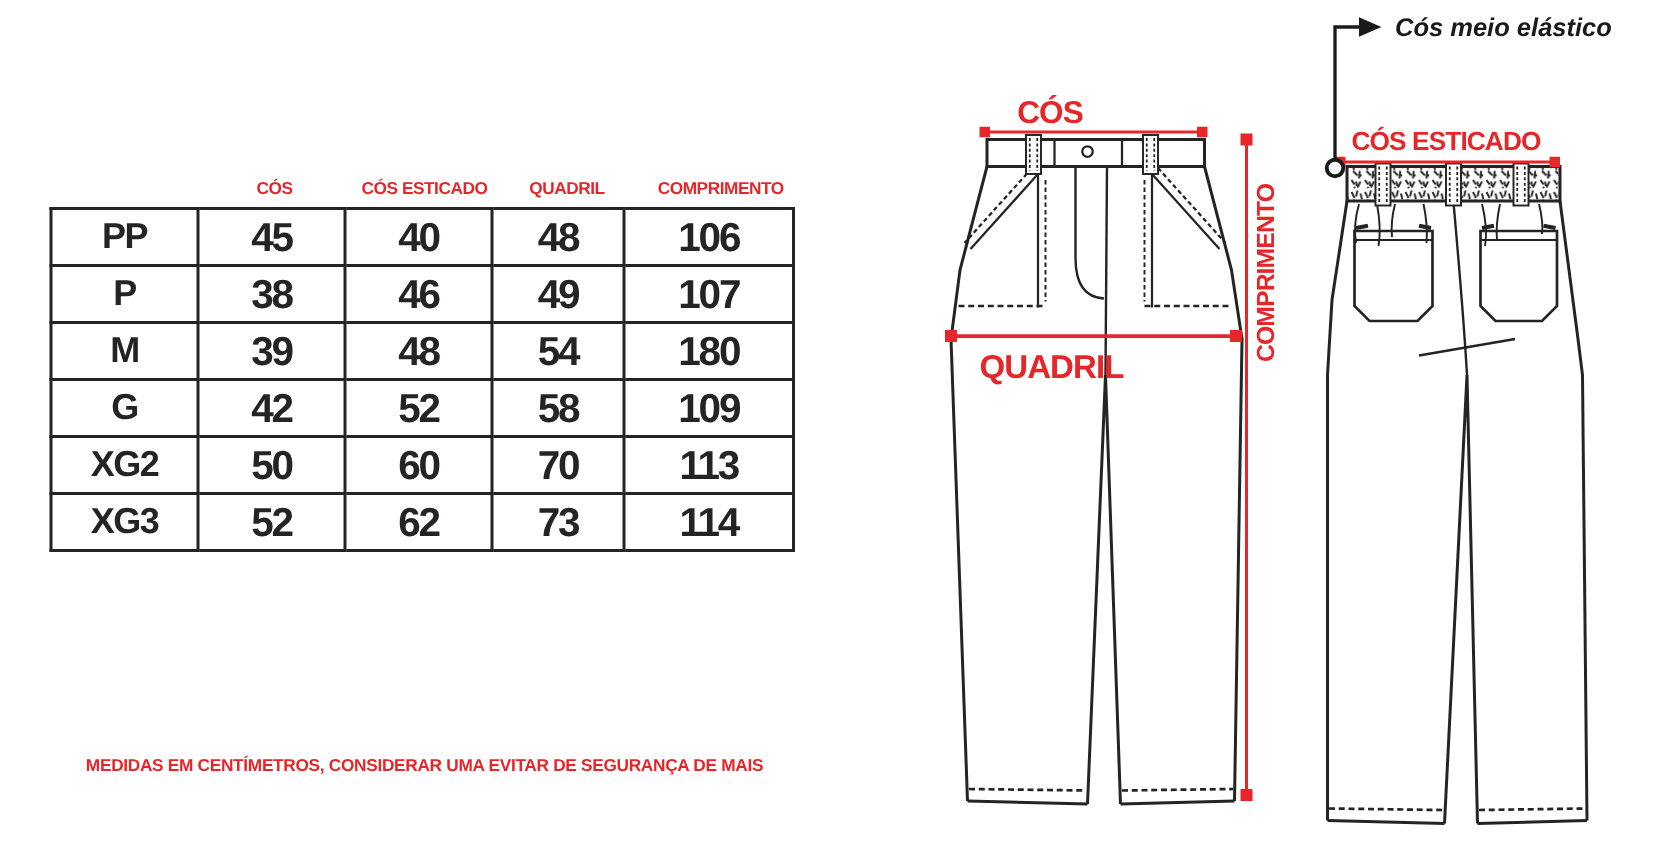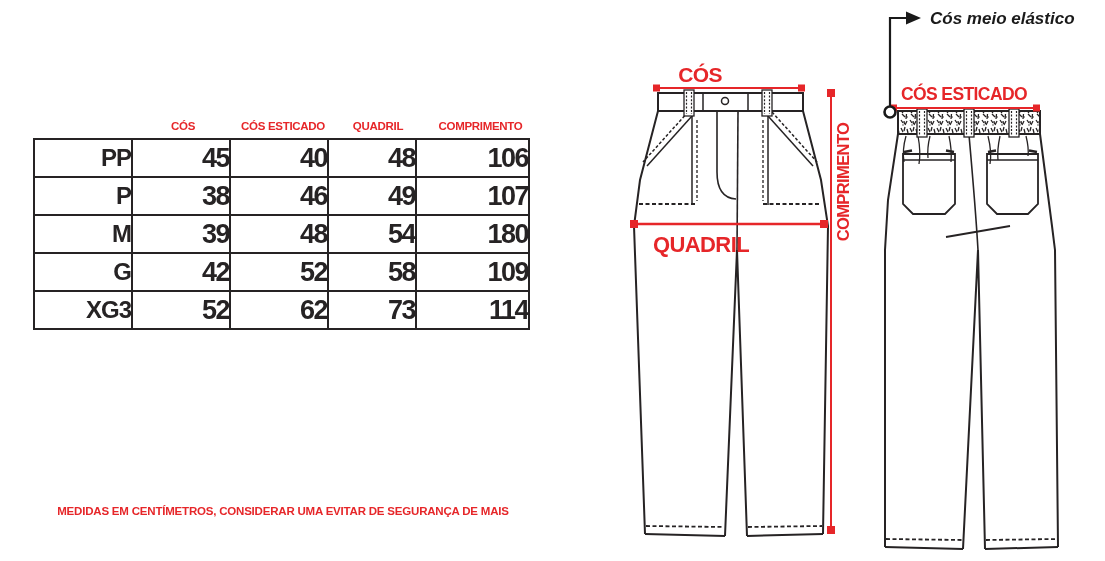--- a/index.html
+++ b/index.html
@@ -7,21 +7,21 @@
          font-family:"Liberation Sans",sans-serif;}
   
   .col-headers{position:absolute;top:120px;left:0;height:16px;}
   .col-header{position:absolute;top:0;text-align:center;font-weight:bold;
               font-size:11.5px;letter-spacing:-0.3px;color:#e62629;white-space:nowrap;}
   .h0{left:133px;width:100px;}
   .h1{left:233px;width:100px;}
   .h2{left:333px;width:90px;}
   .h3{left:423px;width:115px;}
   table.size-table{position:absolute;left:33px;top:138px;border-collapse:collapse;}
-  table.size-table td{border:2px solid #262324;text-align:right;vertical-align:middle;
+  table.size-table td{border:2px solid #262324;text-align:center;vertical-align:middle;
         font-weight:bold;color:#262324;height:36px;padding:0;
         font-size:27px;letter-spacing:-1.5px;line-height:1;}
   table.size-table td.size-col{width:96px;font-size:24px;letter-spacing:-1px;}
   table.size-table td.c1,table.size-table td.c2{width:96px;}
   table.size-table td.c3{width:86px;}
   table.size-table td.c4{width:111px;}
   .footnote{position:absolute;left:8px;top:505px;width:550px;text-align:center;
             color:#e62629;font-weight:bold;font-size:11.5px;line-height:13.5px;
             letter-spacing:-0.2px;}
   
@@ -66,20 +66,27 @@
           <td class="c4">180</td>
         </tr>
         <tr>
           <td class="size-col">G</td>
           <td class="c1">42</td>
           <td class="c2">52</td>
           <td class="c3">58</td>
           <td class="c4">109</td>
         </tr>
         <tr>
+          <td class="size-col">XG2</td>
+          <td class="c1">50</td>
+          <td class="c2">60</td>
+          <td class="c3">70</td>
+          <td class="c4">113</td>
+        </tr>
+        <tr>
           <td class="size-col">XG3</td>
           <td class="c1">52</td>
           <td class="c2">62</td>
           <td class="c3">73</td>
           <td class="c4">114</td>
         </tr>
       </tbody>
   </table>
 
   <div class="footnote">

